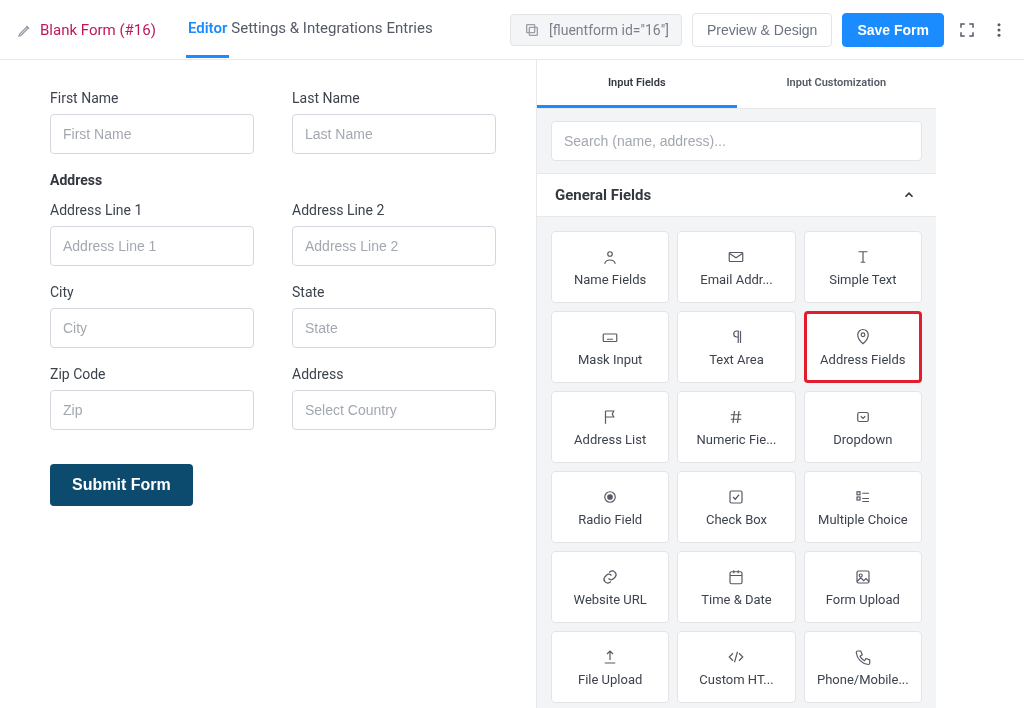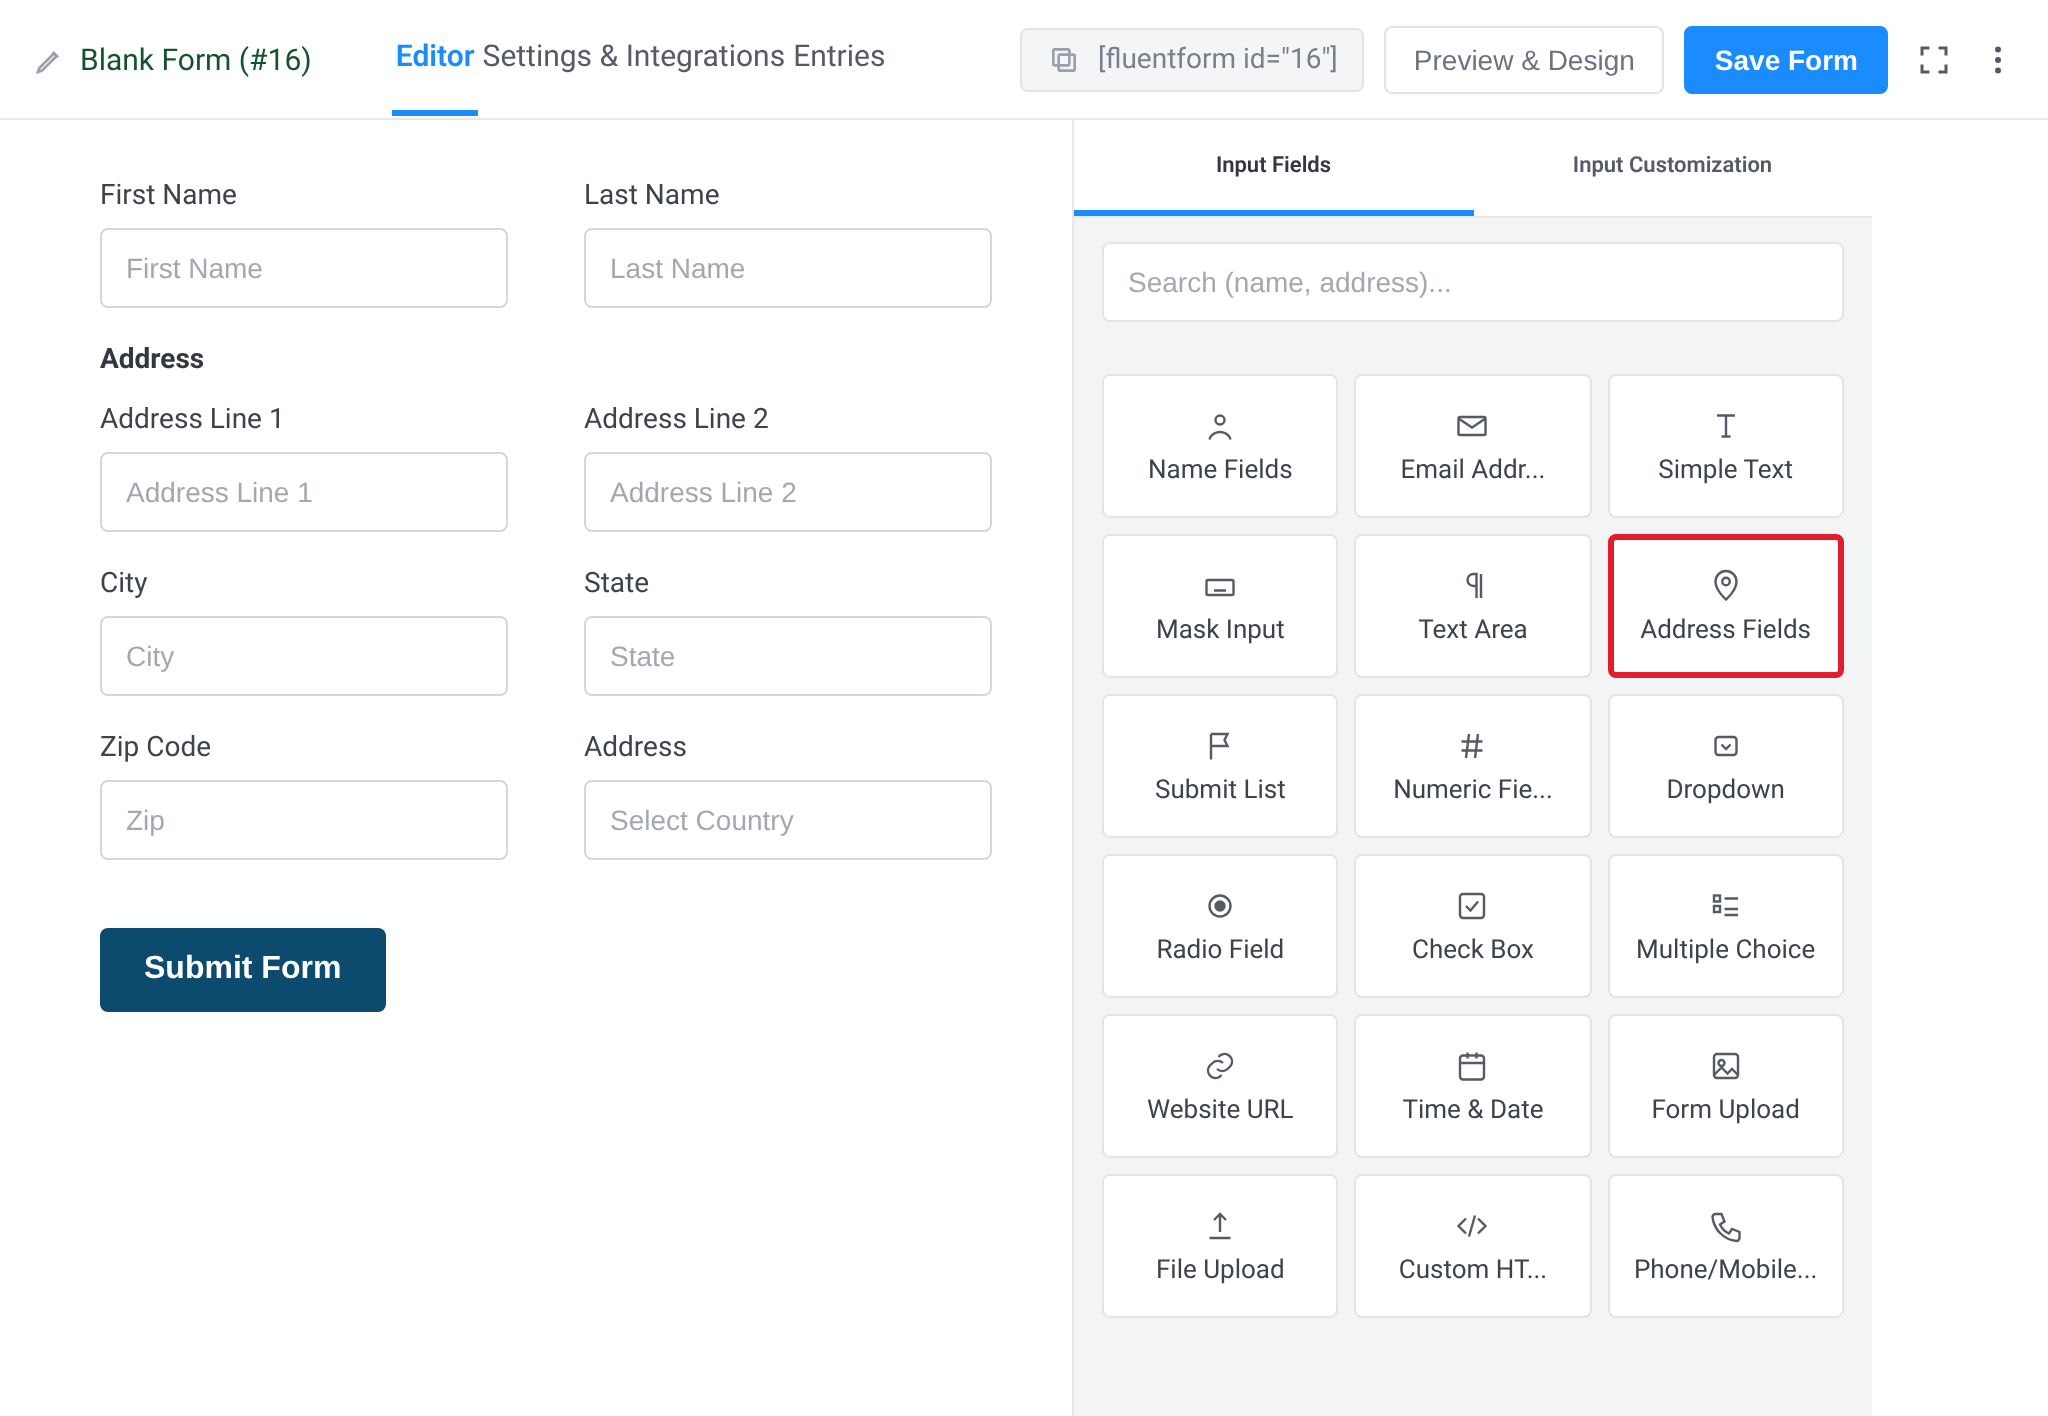--- a/index.html
+++ b/index.html
@@ -1,20 +1,20 @@
 <!DOCTYPE html>
 <html><head>
 <meta charset="utf-8">
 <style>
   * { box-sizing: border-box; margin: 0; padding: 0; }
   body { font-family: -apple-system, BlinkMacSystemFont, "Segoe UI", Roboto, Helvetica, Arial, sans-serif; color: #333; background: #fff; width: 1024px; height: 708px; overflow: hidden; }
 
   
   .topbar { display: flex; align-items: center; height: 60px; border-bottom: 1px solid #e6e8eb; padding: 0 16px; width: 1024px; }
-  .title-wrap { display: flex; align-items: center; gap: 6px; color: #14532d; font-size: 15px; margin-right: 40px; }
+  .title-wrap { display: flex; align-items: center; gap: 6px; color: #be185d; font-size: 15px; margin-right: 30px; }
   .tabs { display: flex; }
   .tab { font-size: 15px; color: #555a66; padding: 18px 2px; cursor: pointer; }
   .tab.active { color: #1a8cff; border-bottom: 3px solid #1a8cff; font-weight: 600; }
   .topbar-spacer { flex: 1; }
   .shortcode-box { display: flex; align-items: center; gap: 8px; border: 1px solid #e2e4e8; background: #f4f5f7; padding: 6px 12px; border-radius: 4px; color: #7a7f8a; font-size: 14px; }
   .btn { border: 1px solid #e2e4e8; background: #fff; color: #6b7280; font-size: 14px; padding: 8px 14px; border-radius: 4px; margin-left: 10px; cursor: pointer; }
   .btn.primary { background: #1a8cff; color: #fff; border-color: #1a8cff; font-weight: 600; }
   .top-icons { display: flex; align-items: center; gap: 14px; margin-left: 14px; }
 
   .workspace { display: flex; width: 936px; height: 648px; justify-content: center; }
@@ -145,20 +145,28 @@
   </div>
 
   <div class="panel">
     <div class="panel-tabs">
       <div class="ptab active">Input Fields</div>
       <div class="ptab">Input Customization</div>
     </div>
     <div class="panel-search">
       <input placeholder="Search (name, address)..." style="">
     </div>
+    <div class="group-header">
+      <span>General Fields</span>
+      <span class="ic chevron-up">
+        <svg width="14" height="14" viewBox="0 0 24 24" fill="none" stroke="#33373f" stroke-width="3">
+            <path d="M6 9l6 6 6-6"></path>
+          </svg>
+      </span>
+    </div>
     <div class="field-grid" id="field-grid">
         <div class="field-card">
           <span class="ic">
             <svg width="18" height="18" viewBox="0 0 24 24" fill="none" stroke="#555a66" stroke-width="1.6">
               <circle cx="12" cy="8" r="3"></circle>
               <path d="M5 21c1-4 5-5 7-5s6 1 7 5"></path>
             </svg>
           </span>
           <span class="card-label">Name Fields</span>
         </div>
@@ -204,21 +212,21 @@
             </svg>
           </span>
           <span class="card-label">Address Fields</span>
         </div>
         <div class="field-card">
           <span class="ic">
             <svg width="18" height="18" viewBox="0 0 24 24" fill="none" stroke="#555a66" stroke-width="1.6">
               <path d="M6 21V4M6 4h11l-2 4 2 4H6"></path>
             </svg>
           </span>
-          <span class="card-label">Submit List</span>
+          <span class="card-label">Address List</span>
         </div>
         <div class="field-card">
           <span class="ic">
             <svg width="18" height="18" viewBox="0 0 24 24" fill="none" stroke="#555a66" stroke-width="1.6">
               <path d="M5 9h14M5 15h14M10 4l-2 16M16 4l-2 16"></path>
             </svg>
           </span>
           <span class="card-label">Numeric Fie...</span>
         </div>
         <div class="field-card">

